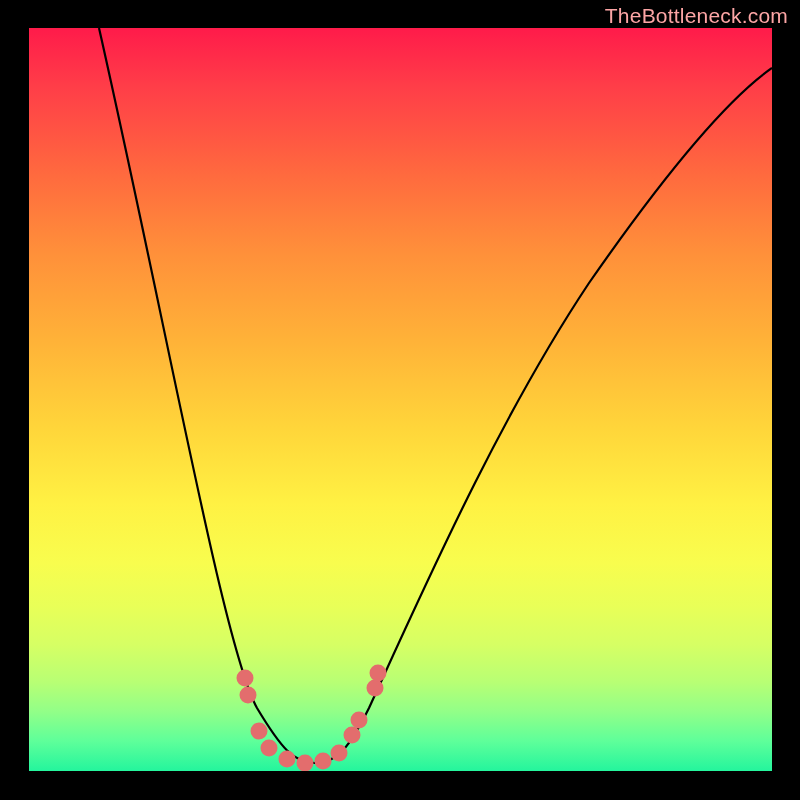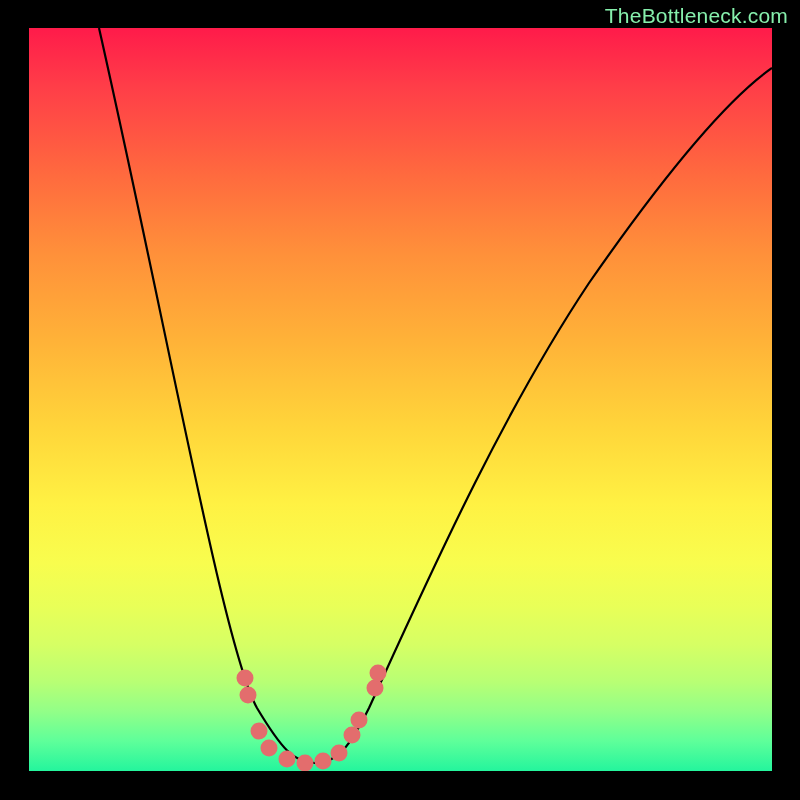--- a/index.html
+++ b/index.html
@@ -31,21 +31,21 @@
       #b8ff74 88%,
       #92ff88 92%,
       #5eff9a 96%,
       #24f59d 100%
     );
   }
   .watermark {
     position: absolute;
     top: 4px;
     right: 12px;
-    color: #86efac;
+    color: #fca5a5;
     font-size: 21px;
     letter-spacing: 0.2px;
     z-index: 5;
   }
   svg.curve {
     position: absolute;
     left: 0;
     top: 0;
     width: 743px;
     height: 743px;

